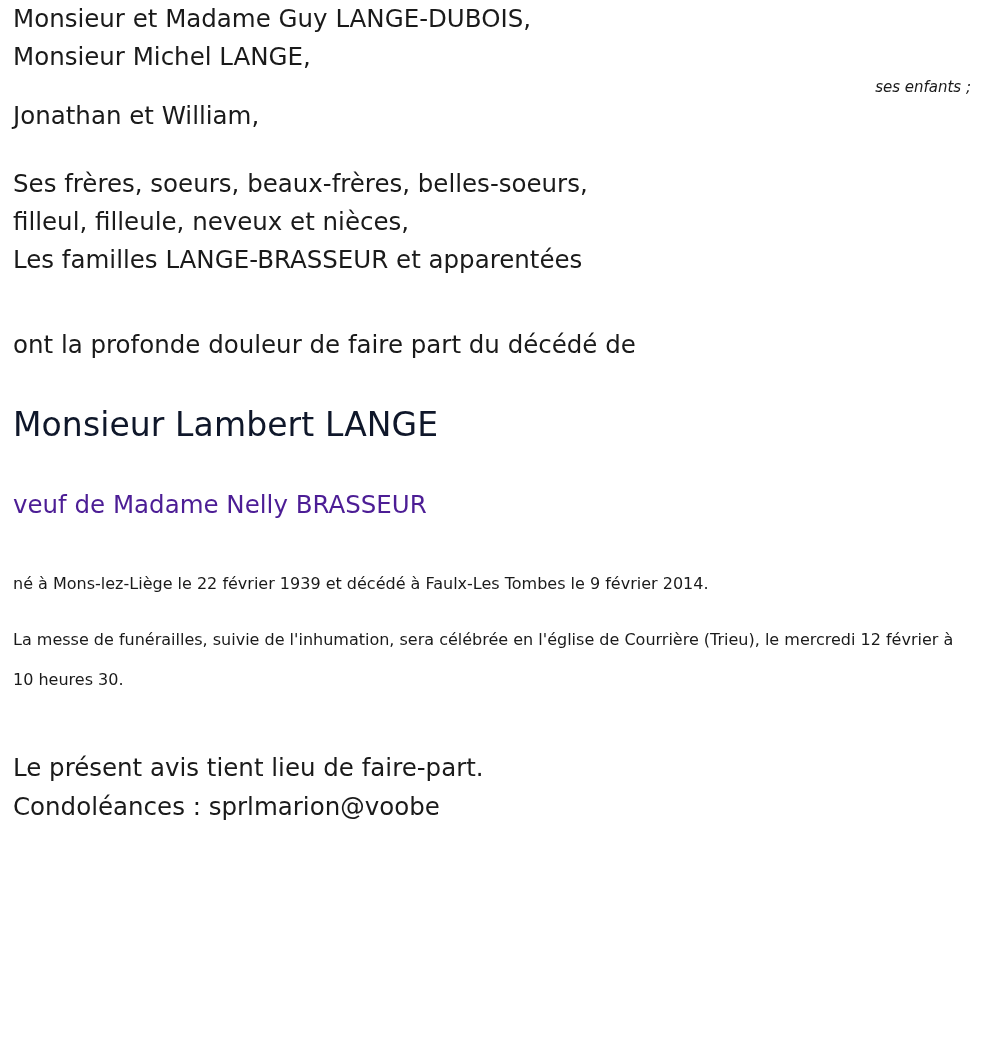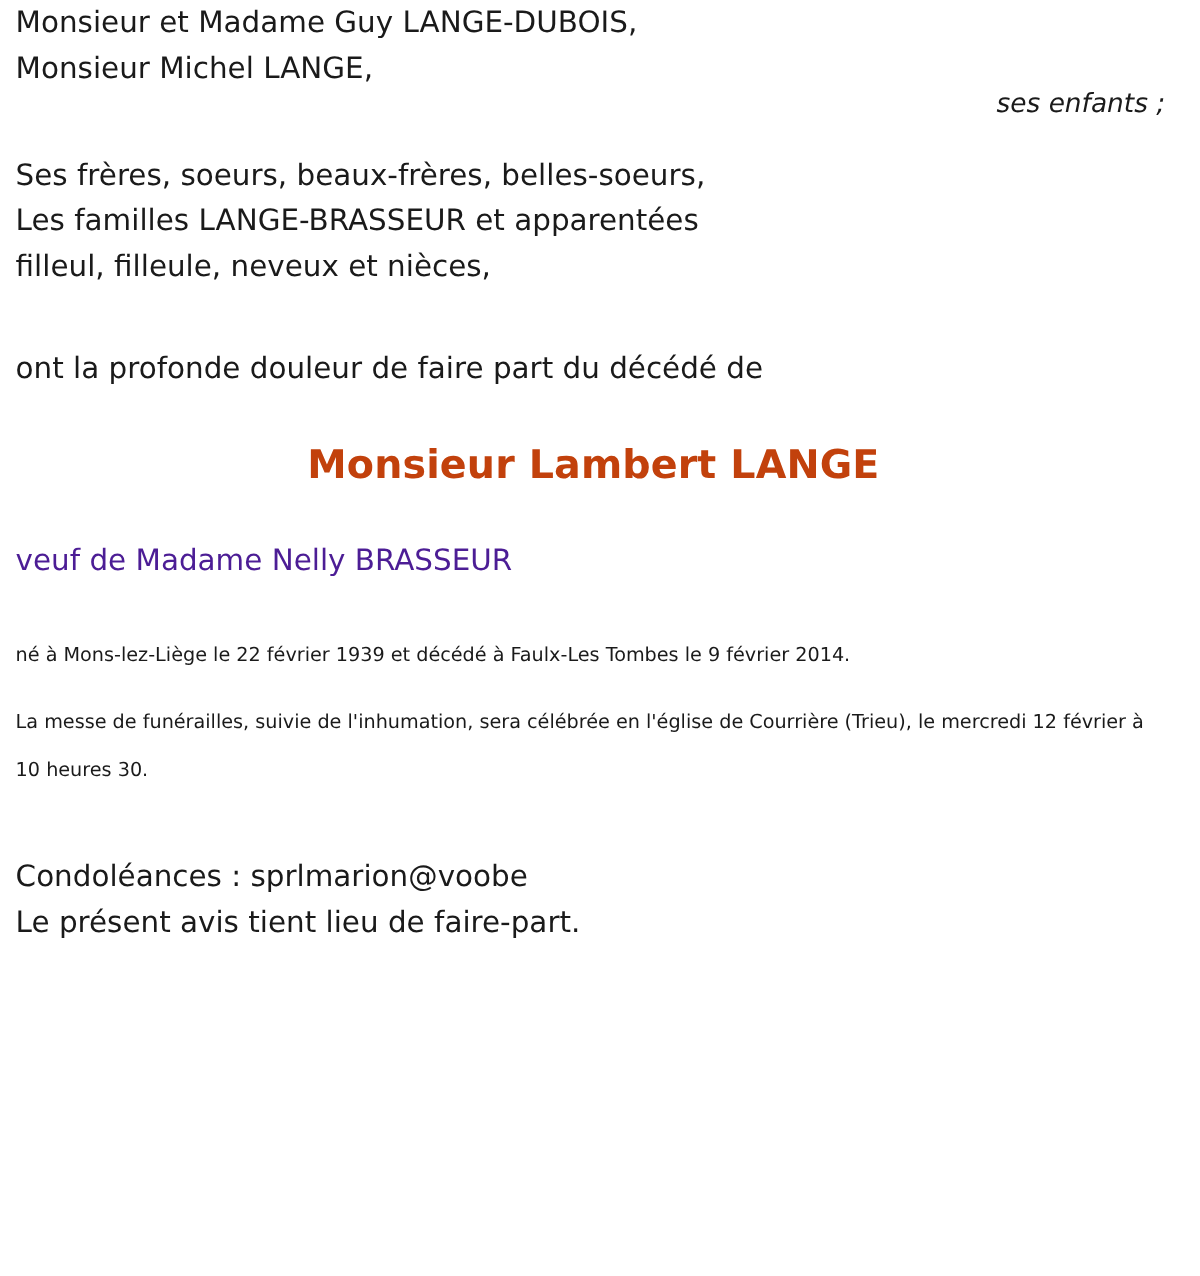--- a/index.html
+++ b/index.html
@@ -45,42 +45,41 @@
   .relatives-block {
     position: relative;
   }
   .names-group {
     display: block;
   }
   .role-label {
     position: absolute;
     right: 0;
     font-style: italic;
-    font-size: 22px;
+    font-size: 15px;
     line-height: 38px;
     color: #1a1a1a;
     white-space: nowrap;
   }
   .role-enfants { top: 68px; right: 5px; }
   .role-petitsfils { top: 127px; right: 9px; }
 
   .gap-sm { height: 21px; }
   .gap-md { height: 30px; }
   .gap-lg { height: 40px; }
   .gap-xl { height: 47px; }
 
   
   .deceased-name {
     font-size: 33px;
-    font-weight: bold;
+    font-weight: normal;
     line-height: 42px;
     letter-spacing: 0.1px;
-    color: #c2410c;
+    color: #0f172a;
     white-space: nowrap;
-    text-align: center;
   }
 
   .spouse-line {
     font-size: 24.5px;
     line-height: 38px;
     color: #4c1d95;
     white-space: nowrap;
   }
 
   .closing-line {
@@ -99,29 +98,32 @@
 
     <div class="names-group">
       <div class="line">Monsieur et Madame Guy LANGE-DUBOIS,</div>
       <div class="line">Monsieur Michel LANGE,</div>
     </div>
 
     <div class="role-label role-enfants">ses enfants ;</div>
 
     <div class="gap-sm"></div>
 
+    <div class="names-group">
+      <div class="line">Jonathan et William,</div>
+    </div>
 
   </div>
 
   <div class="gap-md"></div>
 
   <div>
     <div class="line">Ses frères, soeurs, beaux-frères, belles-soeurs,</div>
+    <div class="line">filleul, filleule, neveux et nièces,</div>
     <div class="line">Les famill­es LANGE-BRASSEUR et apparentées</div>
-    <div class="line">filleul, filleule, neveux et nièces,</div>
   </div>
 
   <div class="gap-xl"></div>
 
   <div class="line">ont la profonde douleur de faire part du décédé de</div>
 
   <div class="gap-lg"></div>
 
   <div class="deceased-name">Monsieur Lambert LANGE</div>
 
@@ -138,16 +140,16 @@
 
   <div style="height:8px"></div>
 
   <div class="para">La messe de funérailles, suivie de l'inhumation, sera célébrée en l'église de Courrière (Trieu), le mercredi 12 février à 10 heures 30.</div>
 
   <div style="height:8px"></div>
 
 
   <div class="gap-lg"></div>
 
+  <div class="closing-line">Le présent avis tient lieu de faire-part.</div>
   <div class="closing-line">Condoléances : sprlmarion@voobe</div>
-  <div class="closing-line">Le présent avis tient lieu de faire-part.</div>
 
 </div>
 
 </body></html>

